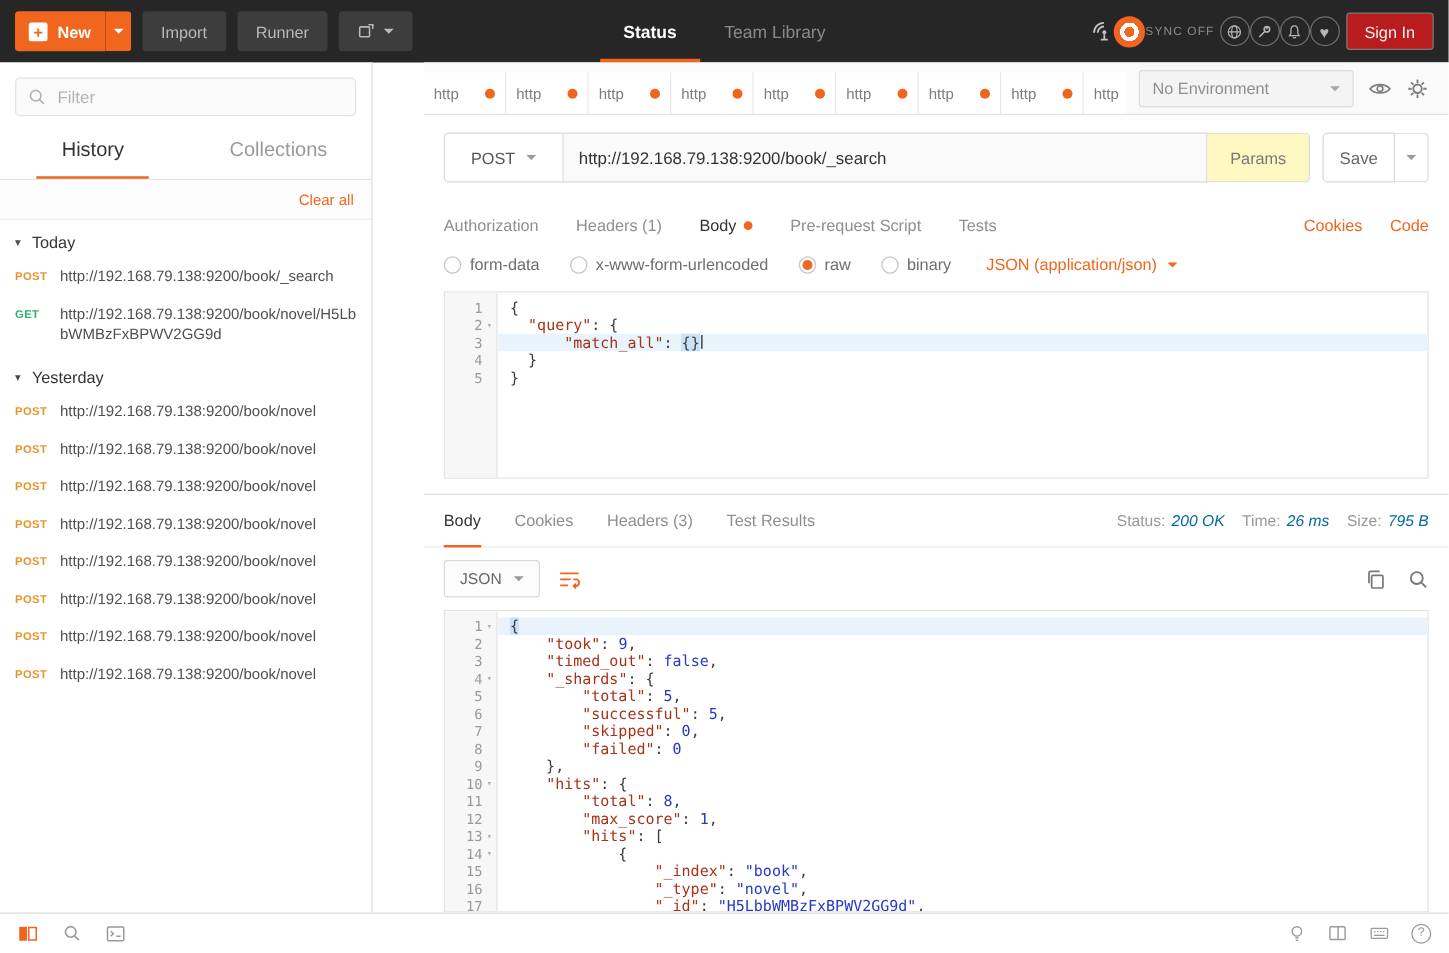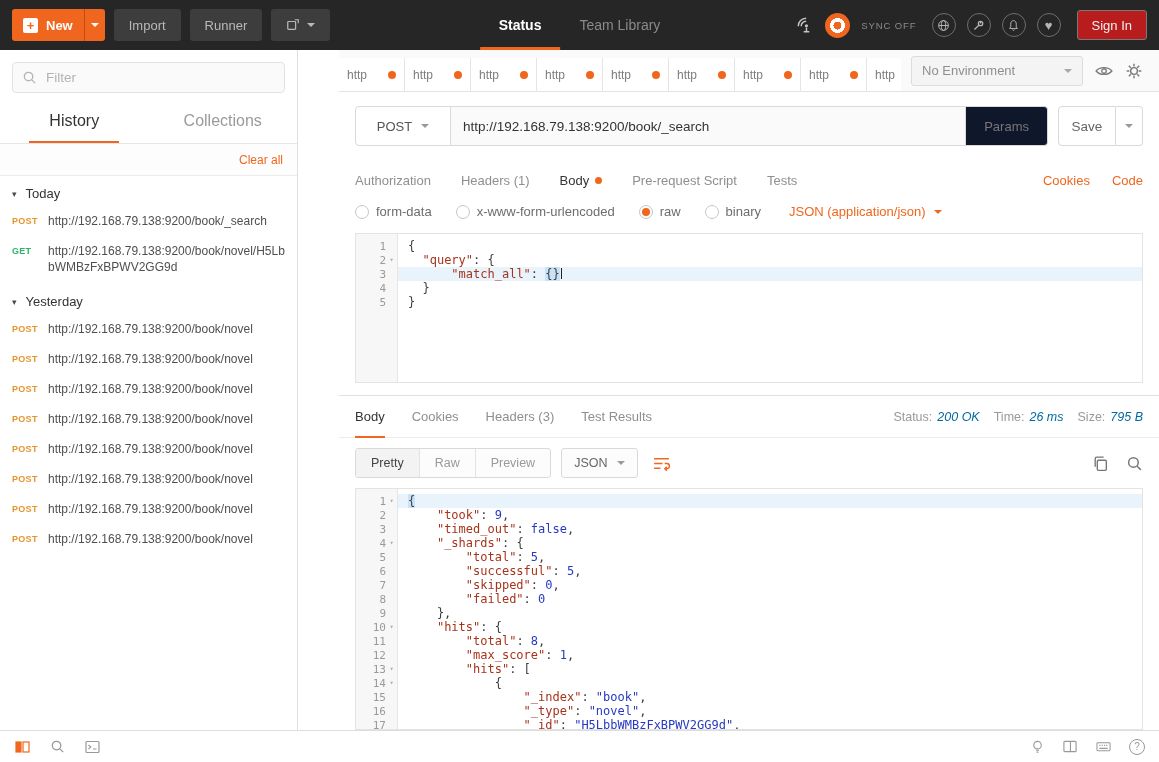--- a/index.html
+++ b/index.html
@@ -10,21 +10,21 @@
   
   .topbar { height:50px; background:#262626; display:flex; align-items:center; padding:0 12px; position:relative; }
   .btn-new { background:#f0661e; color:#fff; height:32px; display:flex; align-items:center; padding:0 11px; border-radius:3px 0 0 3px; gap:8px; font-weight:bold; font-size:13px; cursor:pointer; }
   .plus-box { width:15px; height:15px; background:#fff; color:#f0661e; border-radius:2px; font-weight:bold; display:flex; align-items:center; justify-content:center; font-size:13px; }
   .btn-new-caret { background:#f0661e; height:32px; width:21px; border-left:1px solid rgba(0,0,0,.22); border-radius:0 3px 3px 0; display:flex; align-items:center; justify-content:center; color:#fff; cursor:pointer; }
   .tb-btn { background:#3d3d3d; color:#b9b9b9; height:32px; border:none; border-radius:3px; margin-left:9px; padding:0 15px; font-size:13px; font-family:inherit; cursor:pointer; display:flex; align-items:center; gap:7px; }
   .chev { width:0; height:0; border-left:4px solid transparent; border-right:4px solid transparent; border-top:4px solid currentColor; display:inline-block; }
   .topbar-tabs { position:absolute; left:50%; transform:translateX(-50%); height:100%; display:flex; }
   .nav-tab { padding:0 19px; display:flex; align-items:center; color:#8a8a8a; font-size:14px; border-bottom:3px solid transparent; border-top:3px solid transparent; cursor:pointer; }
   .nav-tab.active { color:#fff; font-weight:bold; border-bottom-color:#f0661e; }
-  .topbar-right { margin-left:auto; display:flex; align-items:center; gap:11px; }
+  .topbar-right { margin-left:auto; display:flex; align-items:center; }
   .logo { width:25px; height:25px; border-radius:50%; background:radial-gradient(circle at 50% 50%, #f0661e 0 4px, #fff 4px 7.5px, #f0661e 7.5px); }
   .sync-label { font-size:9.5px; color:#8b8b8b; letter-spacing:.9px; margin-right:4px; }
   .circle-icon { width:24px; height:24px; border-radius:50%; border:1px solid #6e6e6e; color:#b5b5b5; display:flex; align-items:center; justify-content:center; cursor:pointer; font-size:12px; }
   .signin { height:30px; padding:0 14px; background:#b91c1c; border:1px solid #7a7a7a; color:#f0f0f0; border-radius:3px; font-size:13px; display:flex; align-items:center; margin-left:5px; cursor:pointer; }
 
   
   .sidebar { position:absolute; top:50px; left:0; width:298px; bottom:32px; border-right:1px solid #e0e0e0; background:#fff; display:flex; flex-direction:column; overflow:hidden; }
   .filter-wrap { padding:12px 12px 10px; position:relative; }
   .filter-input { width:100%; height:31px; border:1px solid #e2e2e2; border-radius:4px; background:#fafafa; padding:0 10px 0 33px; font-size:13.5px; color:#555; font-family:inherit; outline:none; }
   .filter-input::placeholder { color:#b3b3b3; }
@@ -54,21 +54,21 @@
   .otab-label { color:#7d7d7d; font-size:12px; }
   .dirty-dot { width:8px; height:8px; border-radius:50%; background:#f0661e; flex:none; }
   .env-area { flex:none; display:flex; align-items:center; gap:12px; padding:0 16px 0 10px; }
   .env-select { width:172px; height:30px; border:1px solid #dcdcdc; border-radius:3px; background:#f4f4f4; color:#8f8f8f; font-size:13px; display:flex; align-items:center; justify-content:space-between; padding:0 10px; cursor:pointer; }
   .env-icon { color:#7c7c7c; cursor:pointer; }
 
   .reqbar { display:flex; align-items:center; padding:14px 16px 12px; flex:none; }
   .method-select { width:96px; height:40px; border:1px solid #d9d9d9; border-radius:4px 0 0 4px; background:#fff; display:flex; align-items:center; justify-content:center; gap:9px; color:#555; font-size:13px; cursor:pointer; }
   .method-select .chev { color:#9a9a9a; }
   .url-input { flex:1; height:40px; border:1px solid #d9d9d9; border-left:none; background:#fafafa; color:#333; font-size:13.5px; padding:0 12px; font-family:inherit; outline:none; min-width:0; }
-  .params-btn { height:40px; border:1px solid #d9d9d9; border-left:none; border-radius:0 4px 4px 0; background:#0f172a; color:#777; font-size:13px; padding:0 18px; cursor:pointer; font-family:inherit; }
+  .params-btn { height:40px; border:1px solid #d9d9d9; border-left:none; border-radius:0 4px 4px 0; background:#fef9c3; color:#777; font-size:13px; padding:0 18px; cursor:pointer; font-family:inherit; }
   .grp { display:flex; margin-left:10px; }
   .send-main { height:40px; width:68px; background:#1673e6; color:#fff; border:none; border-radius:4px 0 0 4px; font-size:13.5px; cursor:pointer; font-family:inherit; }
   .send-caret { height:40px; width:29px; background:#1673e6; border:none; border-left:1px solid rgba(255,255,255,.35); border-radius:0 4px 4px 0; color:#fff; display:flex; align-items:center; justify-content:center; cursor:pointer; }
   .save-main { height:40px; width:58px; background:#fff; color:#666; border:1px solid #d9d9d9; border-radius:4px 0 0 4px; font-size:13.5px; cursor:pointer; font-family:inherit; }
   .save-caret { height:40px; width:27px; background:#fff; border:1px solid #d9d9d9; border-left:none; border-radius:0 4px 4px 0; color:#9a9a9a; display:flex; align-items:center; justify-content:center; cursor:pointer; }
 
   .reqtabs { display:flex; align-items:center; padding:0 16px; height:44px; flex:none; font-size:13px; color:#8f8f8f; }
   .rtab { margin-right:30px; display:flex; align-items:center; cursor:pointer; }
   .rtab.active { color:#333; }
   .tabdot { width:7px; height:7px; background:#f0661e; border-radius:50%; margin-left:6px; }
@@ -425,25 +425,20 @@
         <span class="meta-label">Status:</span>
         <span class="meta-value">200 OK</span>
         <span class="meta-label">Time:</span>
         <span class="meta-value">26 ms</span>
         <span class="meta-label">Size:</span>
         <span class="meta-value">795 B</span>
       </div>
     </div>
 
     <div class="viewbar">
-      <div class="seg">
-          <div class="seg-opt active">Pretty</div>
-          <div class="seg-opt">Raw</div>
-          <div class="seg-opt">Preview</div>
-        </div>
       <div class="fmt">
         <span>JSON</span>
         <span class="chev"></span>
       </div>
       <span class="wrap-btn">
         <svg width="19" height="17" viewBox="0 0 18 16" fill="none" stroke="currentColor" stroke-width="1.4">
             <path d="M2 3.5h14M2 8h8M2 12.5h6"></path>
             <path d="M12 8h2a2.5 2.5 0 0 1 0 5h-1.5"></path>
             <path d="M14 11.2l-1.8 1.8 1.8 1.8"></path>
           </svg>

